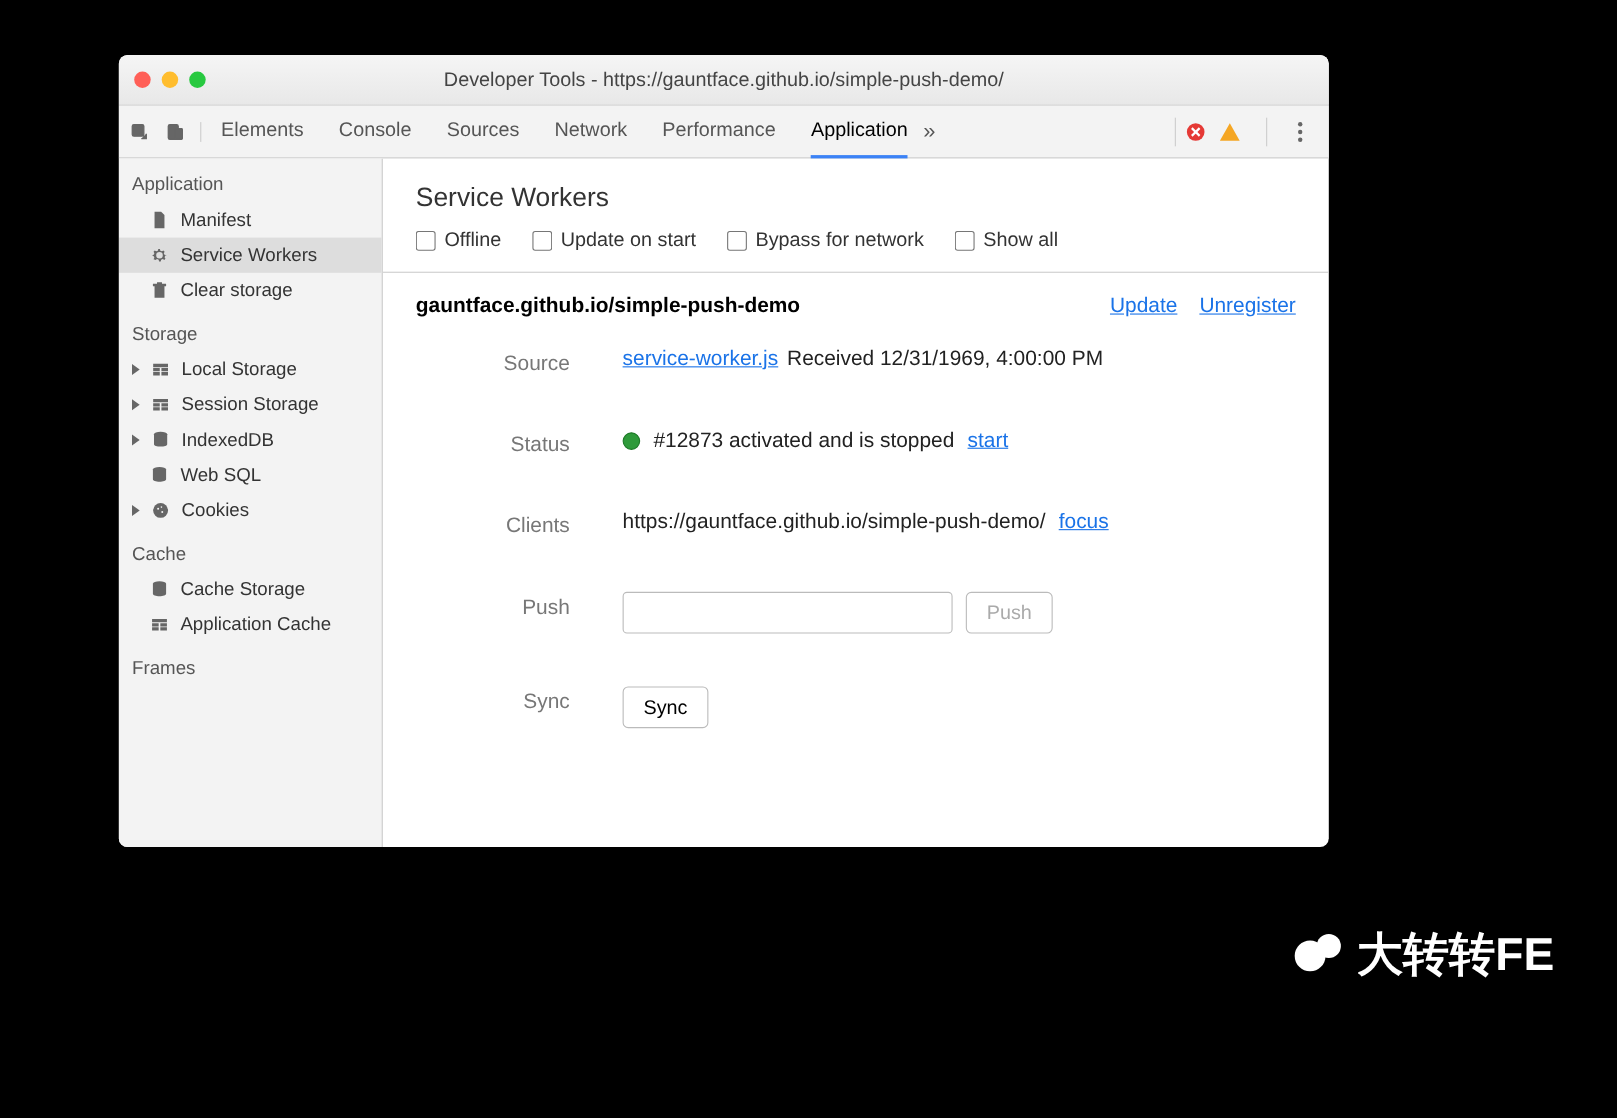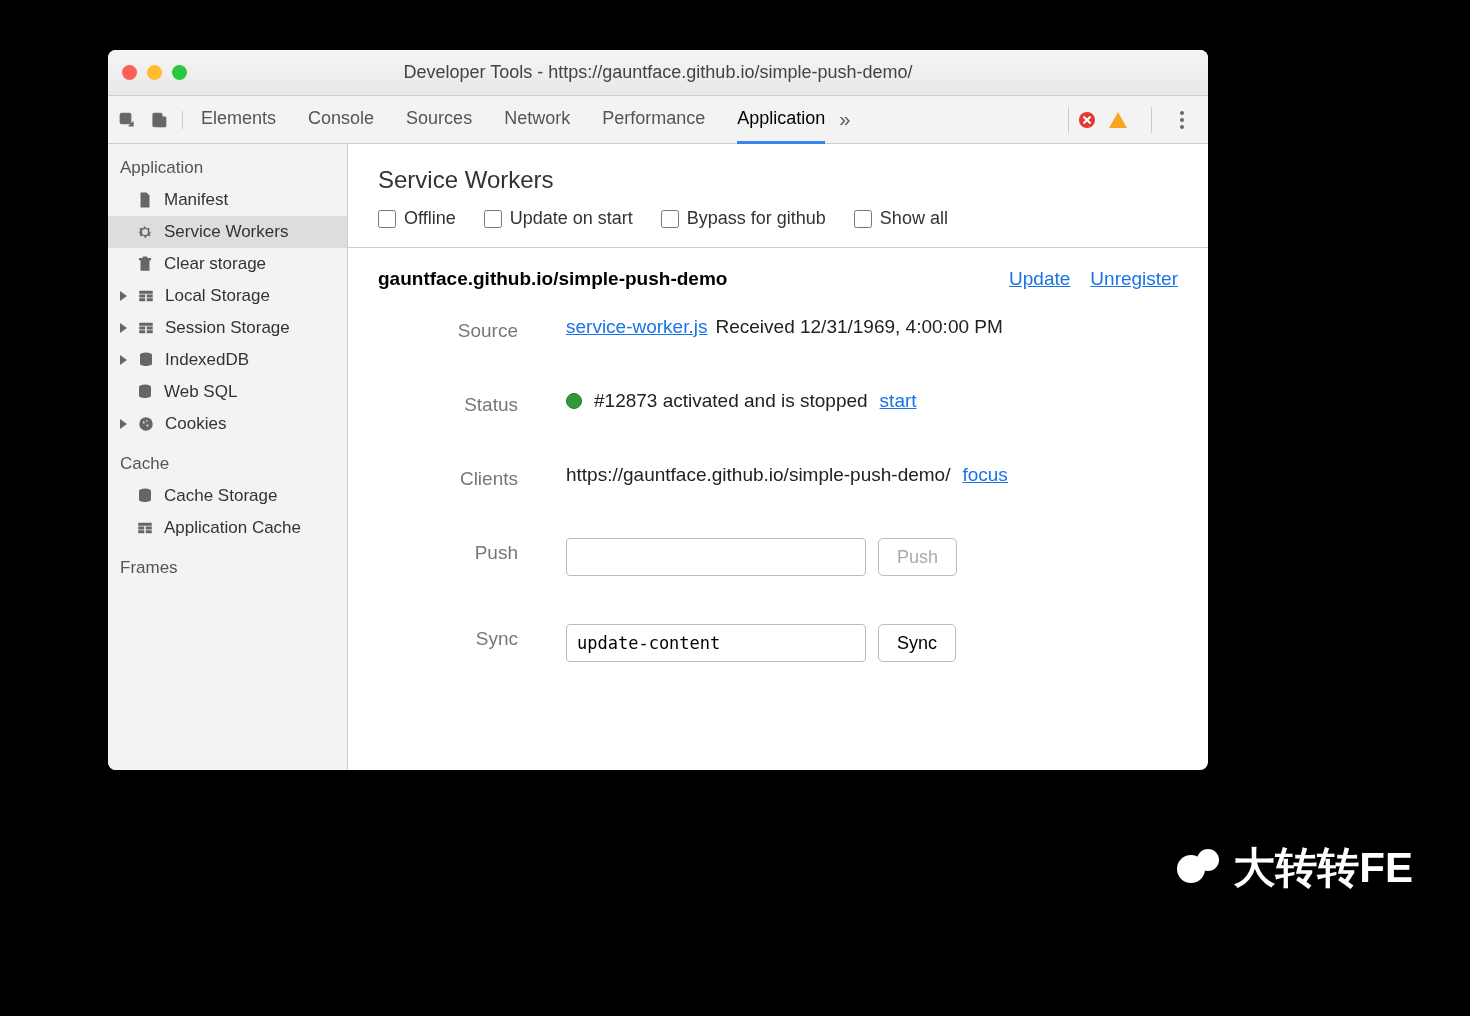--- a/index.html
+++ b/index.html
@@ -127,20 +127,21 @@
           <span>Service Workers</span>
         </div>
         <div class="item">
           <span class="ic">
             <svg viewBox="0 0 24 24">
               <path d="M6 7h12v14H6zM4 4h16v3H4zM9 2h6v2H9z"></path>
             </svg>
           </span>
           <span>Clear storage</span>
         </div>
+        <div class="group-label">Storage</div>
         <div class="item">
           <span class="tri"></span>
           <span class="ic">
             <svg viewBox="0 0 24 24">
               <path d="M3 5h18v4H3zm0 5h8v4H3zm10 0h8v4h-8zM3 15h8v4H3zm10 0h8v4h-8z"></path>
             </svg>
           </span>
           <span>Local Storage</span>
         </div>
         <div class="item">
@@ -209,21 +210,21 @@
           <label class="cb">
             <input type="checkbox" style="">
             <span>Offline</span>
           </label>
           <label class="cb">
             <input type="checkbox" style="">
             <span>Update on start</span>
           </label>
           <label class="cb">
             <input type="checkbox" style="">
-            <span>Bypass for github</span>
+            <span>Bypass for network</span>
           </label>
           <label class="cb">
             <input type="checkbox" style="">
             <span>Show all</span>
           </label>
         </div>
       <div class="sw">
         <div class="sw-head">
           <div class="scope">gauntface.github.io/simple-push-demo</div>
           <div class="links">
@@ -259,21 +260,20 @@
           <div class="rval">
               <div class="inline">
             <input class="txtin" value="" style="">
             <button class="btn dim">Push</button>
           </div>
             </div>
 
           <div class="rlabel">Sync</div>
           <div class="rval">
               <div class="inline">
-            <input class="txtin" value="update-content" style="">
             <button class="btn">Sync</button>
           </div>
             </div>
         </div>
       </div>
     </div>
   </div>
 </div>
 
 <div class="watermark">

